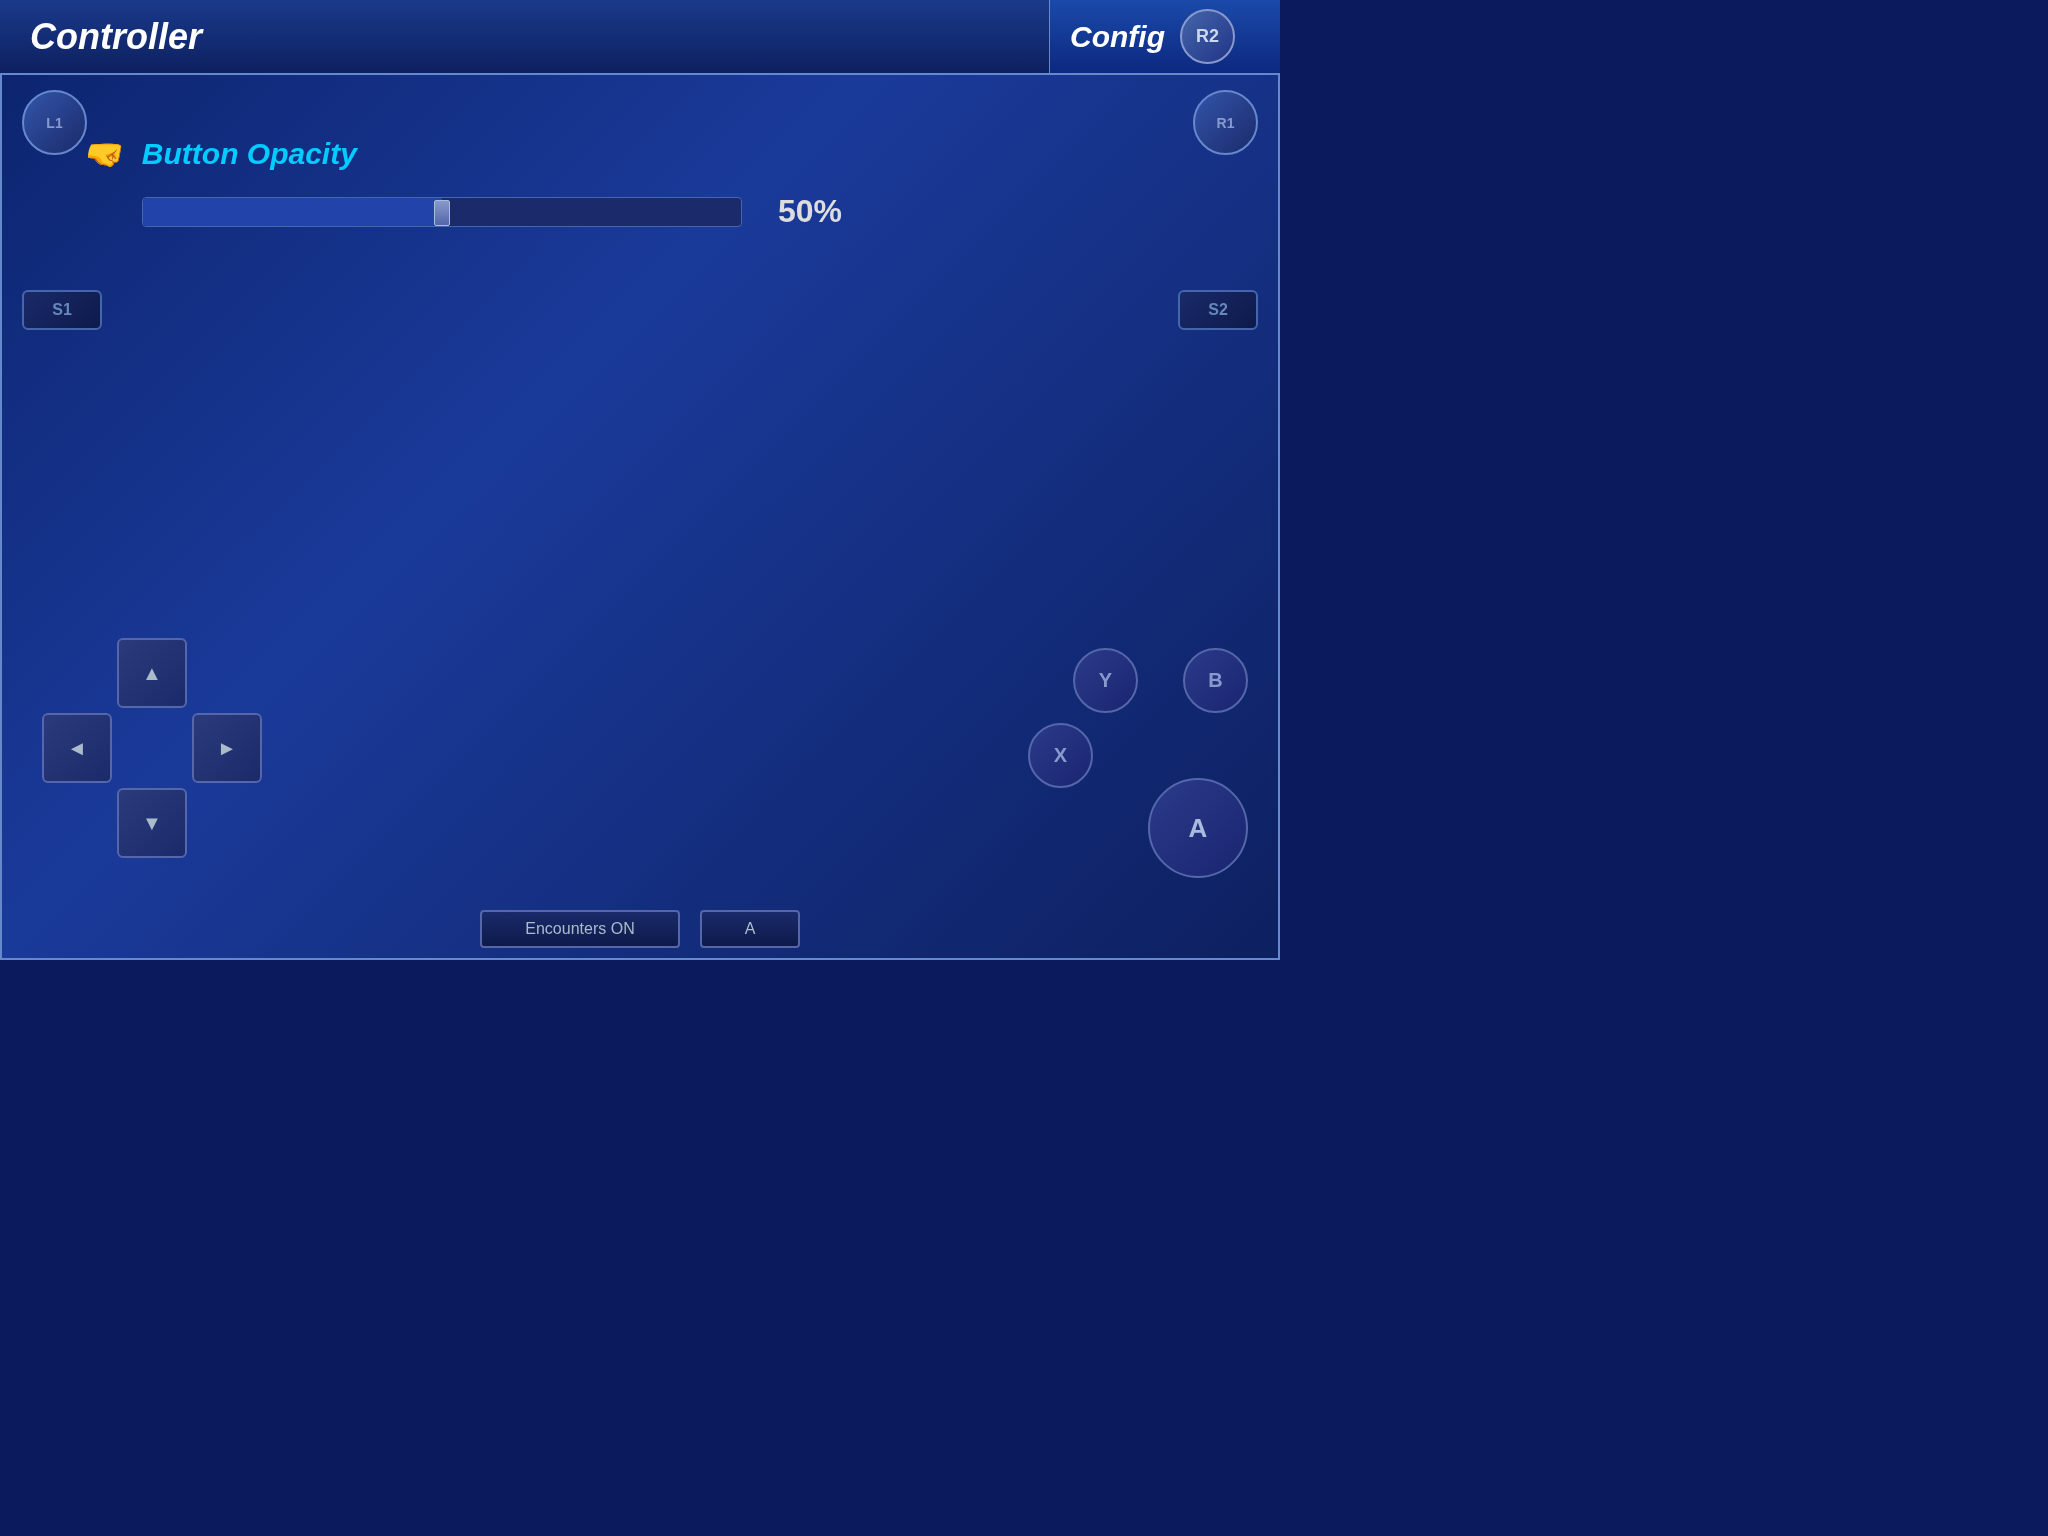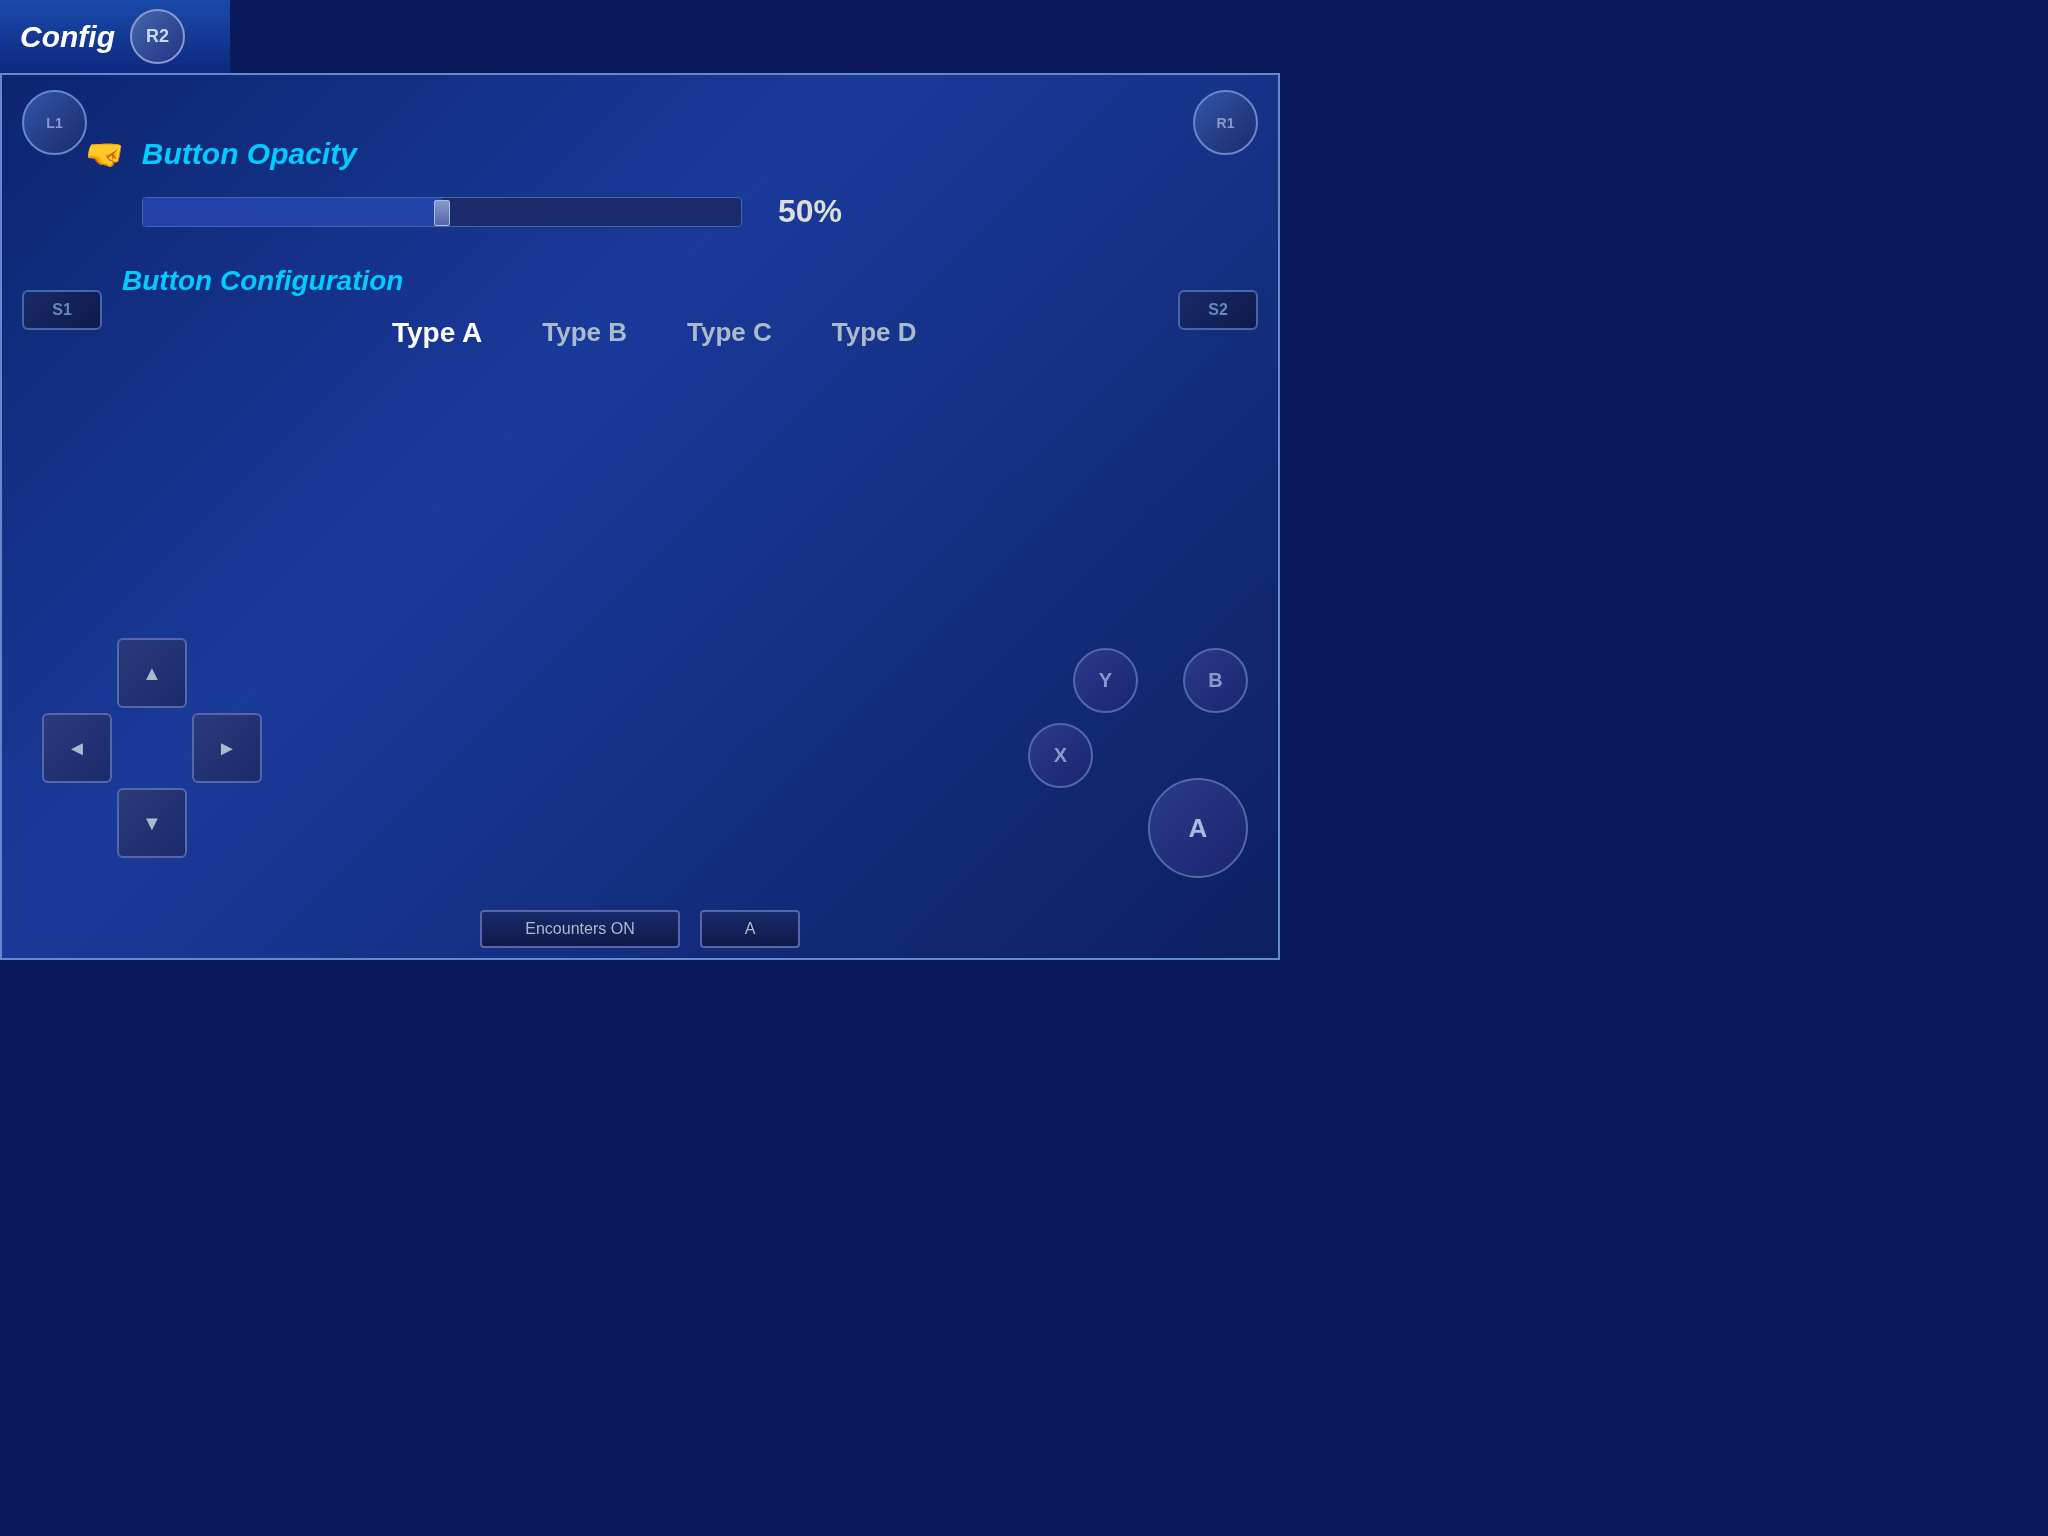--- a/index.html
+++ b/index.html
@@ -299,20 +299,23 @@
       padding: 8px 30px;
       border-radius: 4px;
       min-width: 200px;
       text-align: center;
     }
   </style>
 </head>
 <body>
 
 <div class="header">
+  <div class="header-left">
+    <span class="header-title">Controller</span>
+  </div>
   <div class="header-right">
     <span class="config-label">Config</span>
     <div class="r2-button">
       <span>R2</span>
     </div>
   </div>
 </div>
 
 <div class="main">
 
@@ -339,29 +342,20 @@
     </div>
     <div class="slider-row">
       <div class="slider-track">
         <div class="slider-fill"></div>
         <div class="slider-thumb"></div>
       </div>
       <span class="slider-value">50%</span>
     </div>
   </div>
 
-  <div class="section-config">
-    <div class="config-title">Button Configuration</div>
-    <div class="type-buttons">
-      <span class="type-btn active">Type A</span>
-      <span class="type-btn">Type B</span>
-      <span class="type-btn">Type C</span>
-      <span class="type-btn">Type D</span>
-    </div>
-  </div>
 
   <div class="dpad">
     <div class="dpad-grid">
       <div class="dpad-empty"></div>
       <div class="dpad-btn">
         <span>▲</span>
       </div>
       <div class="dpad-empty"></div>
       <div class="dpad-btn">
         <span>◄</span>

